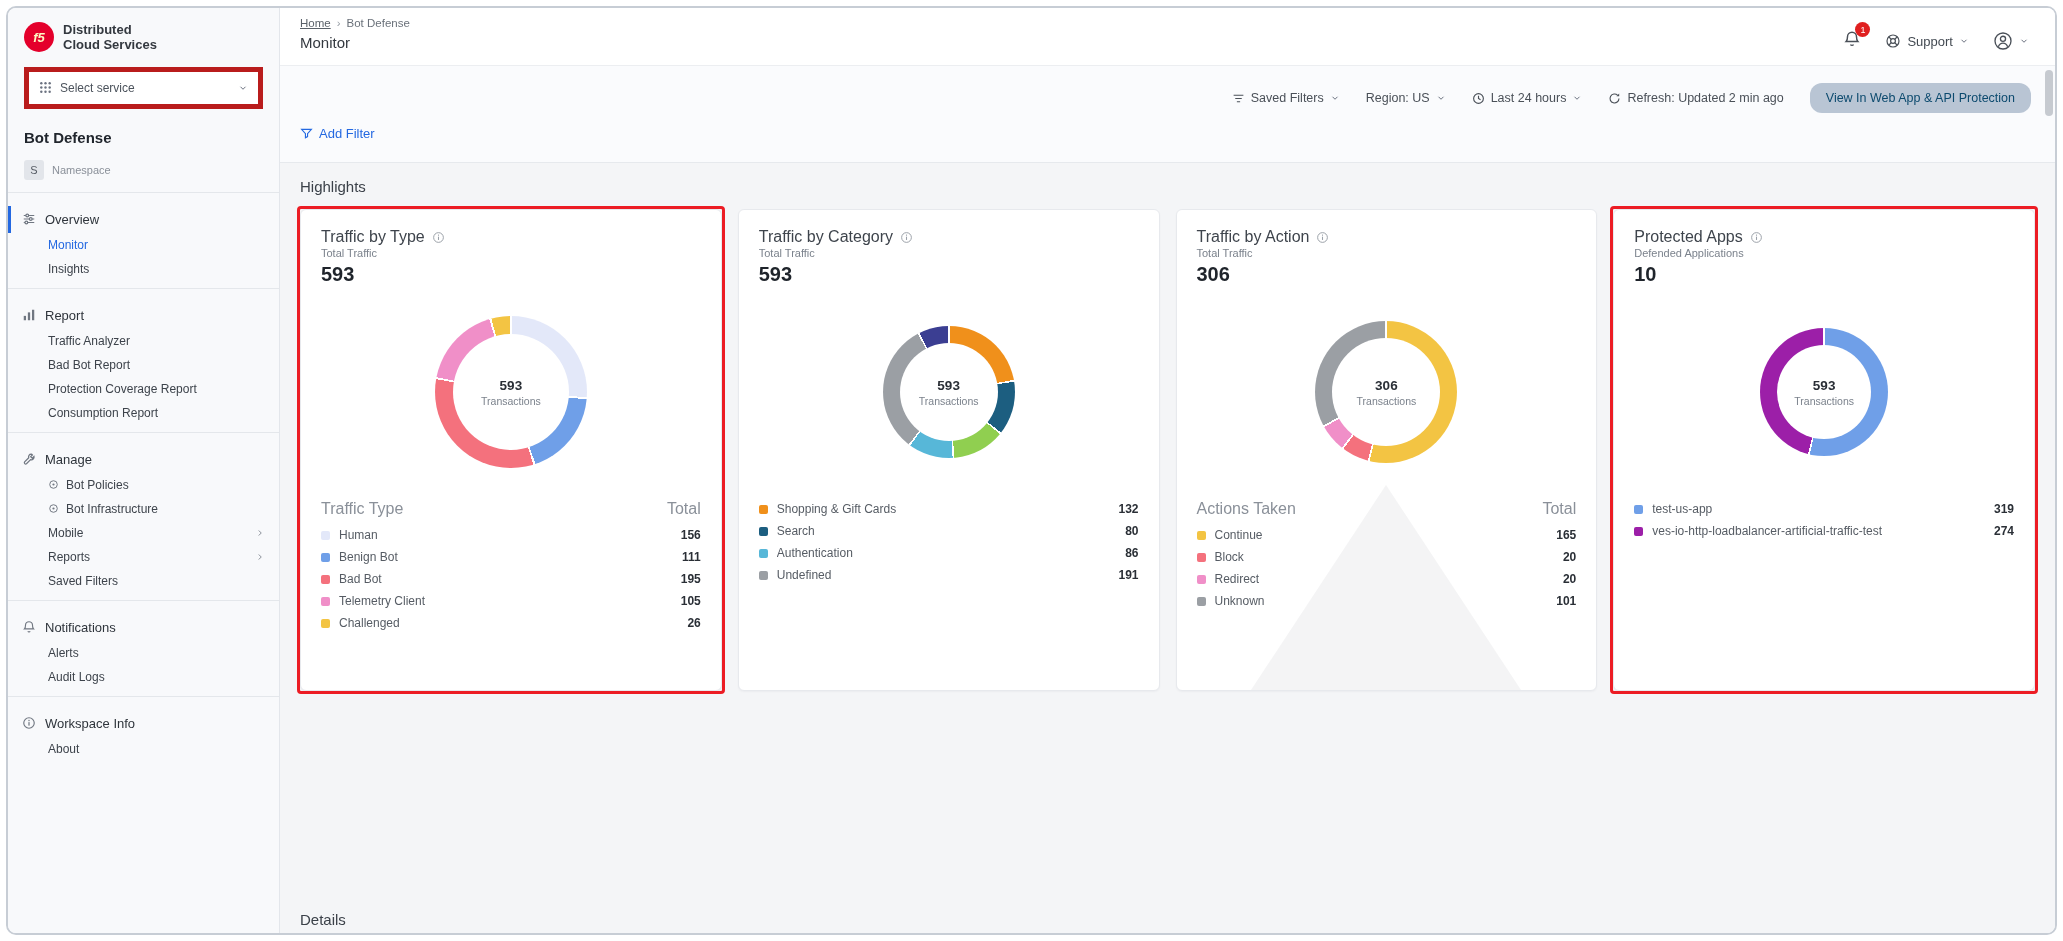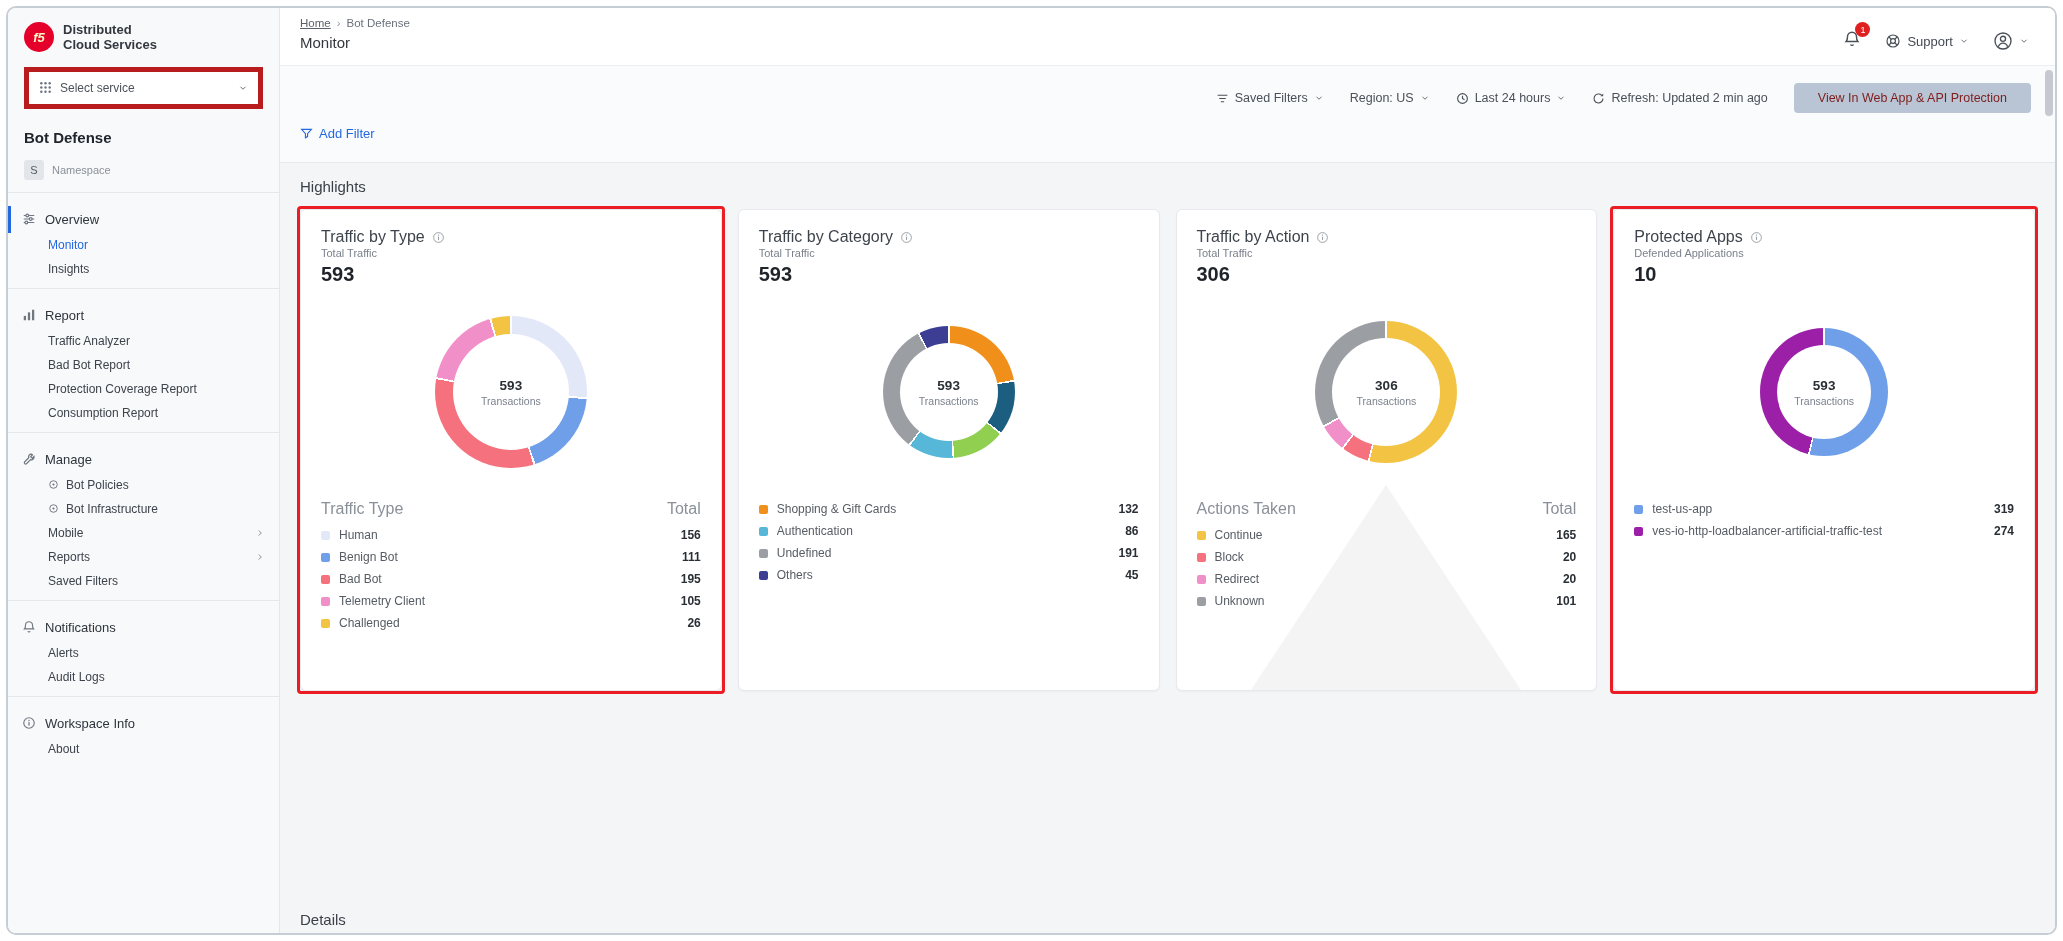--- a/index.html
+++ b/index.html
@@ -36,21 +36,21 @@
   .page-title { font-size:15px; color:#33383f; margin-top:5px; font-weight:normal; }
   .header-right { position:absolute; right:26px; top:22px; display:flex; align-items:center; gap:24px; }
   .bell-wrap { position:relative; cursor:pointer; }
   .badge { position:absolute; top:-8px; right:-9px; background:#e02020; color:#fff; min-width:15px; height:15px; border-radius:8px; font-size:9px; display:flex; align-items:center; justify-content:center; padding:0 3px; }
   .hdr-group { display:flex; align-items:center; gap:6px; font-size:13px; color:#434a52; cursor:pointer; }
 
   
   .toolbar { background:#fafbfd; border-bottom:1px solid #e6e9ed; height:97px; flex:none; position:relative; }
   .controls { position:absolute; top:17px; right:24px; display:flex; align-items:center; gap:26px; }
   .ctrl { display:flex; align-items:center; gap:6px; font-size:12.5px; color:#4a5058; cursor:pointer; white-space:nowrap; }
-  .view-btn { background:#b9c5d4; color:#7f1d1d; border:none; border-radius:4px; font-size:12.5px; padding:8px 24px; cursor:pointer; font-family:inherit; }
+  .view-btn { background:#b9c5d4; color:#0c4a6e; border:none; border-radius:12px; font-size:12.5px; padding:8px 16px; cursor:pointer; font-family:inherit; }
   .add-filter { position:absolute; left:20px; top:60px; display:flex; align-items:center; gap:6px; font-size:13px; color:#2368e1; cursor:pointer; }
 
   
   .content { flex:1; padding:0 20px; overflow:hidden; position:relative; }
   .section-heading { font-size:15px; color:#3b4149; margin-top:15px; font-weight:normal; }
   .cards { margin-top:14px; display:grid; grid-template-columns:repeat(4,1fr); gap:16px; height:482px; }
   .card-wrap { position:relative; }
   .annotation-box { position:absolute; inset:-3px; border:3px solid #ec1c24; border-radius:4px; pointer-events:none; z-index:6; }
   .card { background:#fff; border:1px solid #e7e9ed; border-radius:6px; box-shadow:0 1px 2px rgba(20,30,50,.04); padding:18px 20px; height:100%; display:flex; flex-direction:column; position:relative; overflow:hidden; }
   .card-title-row { display:flex; align-items:center; gap:7px; }
@@ -456,33 +456,33 @@
                 </div>
               </div>
             </div>
             <div class="legend">
               <div class="legend-row">
                   <span class="swatch" style="background: rgb(240, 144, 27);"></span>
                   <span class="legend-label">Shopping &amp; Gift Cards</span>
                   <span class="legend-value">132</span>
                 </div>
               <div class="legend-row">
+                  <span class="swatch" style="background: rgb(28, 94, 128);"></span>
+                  <span class="legend-label">Search</span>
+                  <span class="legend-value">80</span>
+                </div>
+              <div class="legend-row">
                   <span class="swatch" style="background: rgb(87, 183, 216);"></span>
                   <span class="legend-label">Authentication</span>
                   <span class="legend-value">86</span>
                 </div>
               <div class="legend-row">
                   <span class="swatch" style="background: rgb(155, 159, 164);"></span>
                   <span class="legend-label">Undefined</span>
                   <span class="legend-value">191</span>
-                </div>
-              <div class="legend-row">
-                  <span class="swatch" style="background: rgb(59, 62, 146);"></span>
-                  <span class="legend-label">Others</span>
-                  <span class="legend-value">45</span>
                 </div>
             </div>
           </div>
         </div>
 
         <div class="card-wrap">
           <div class="card">
             <div class="watermark-tri"></div>
             <div class="card-title-row">
               <span class="card-title">Traffic by Action</span>

